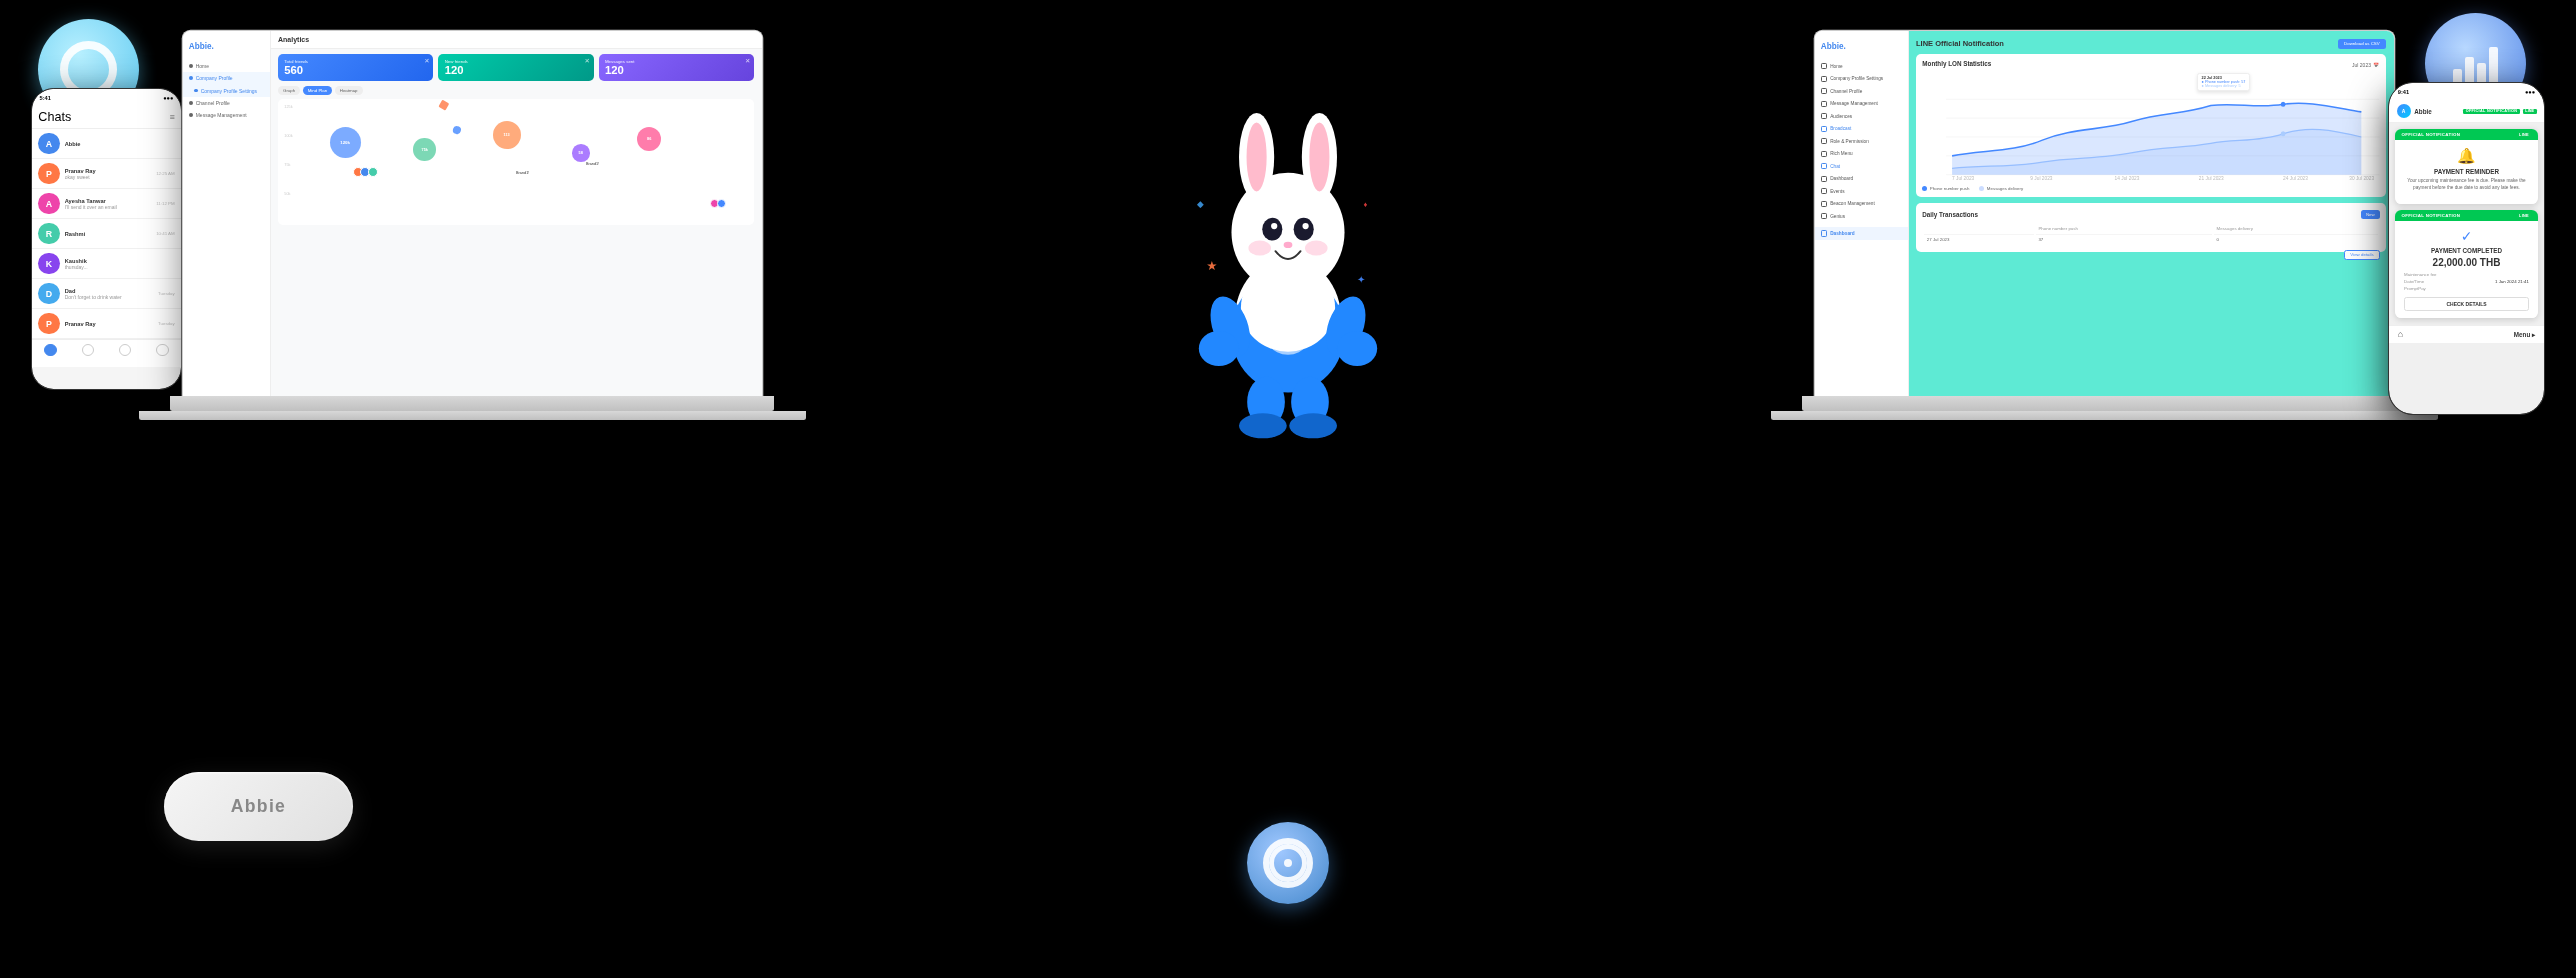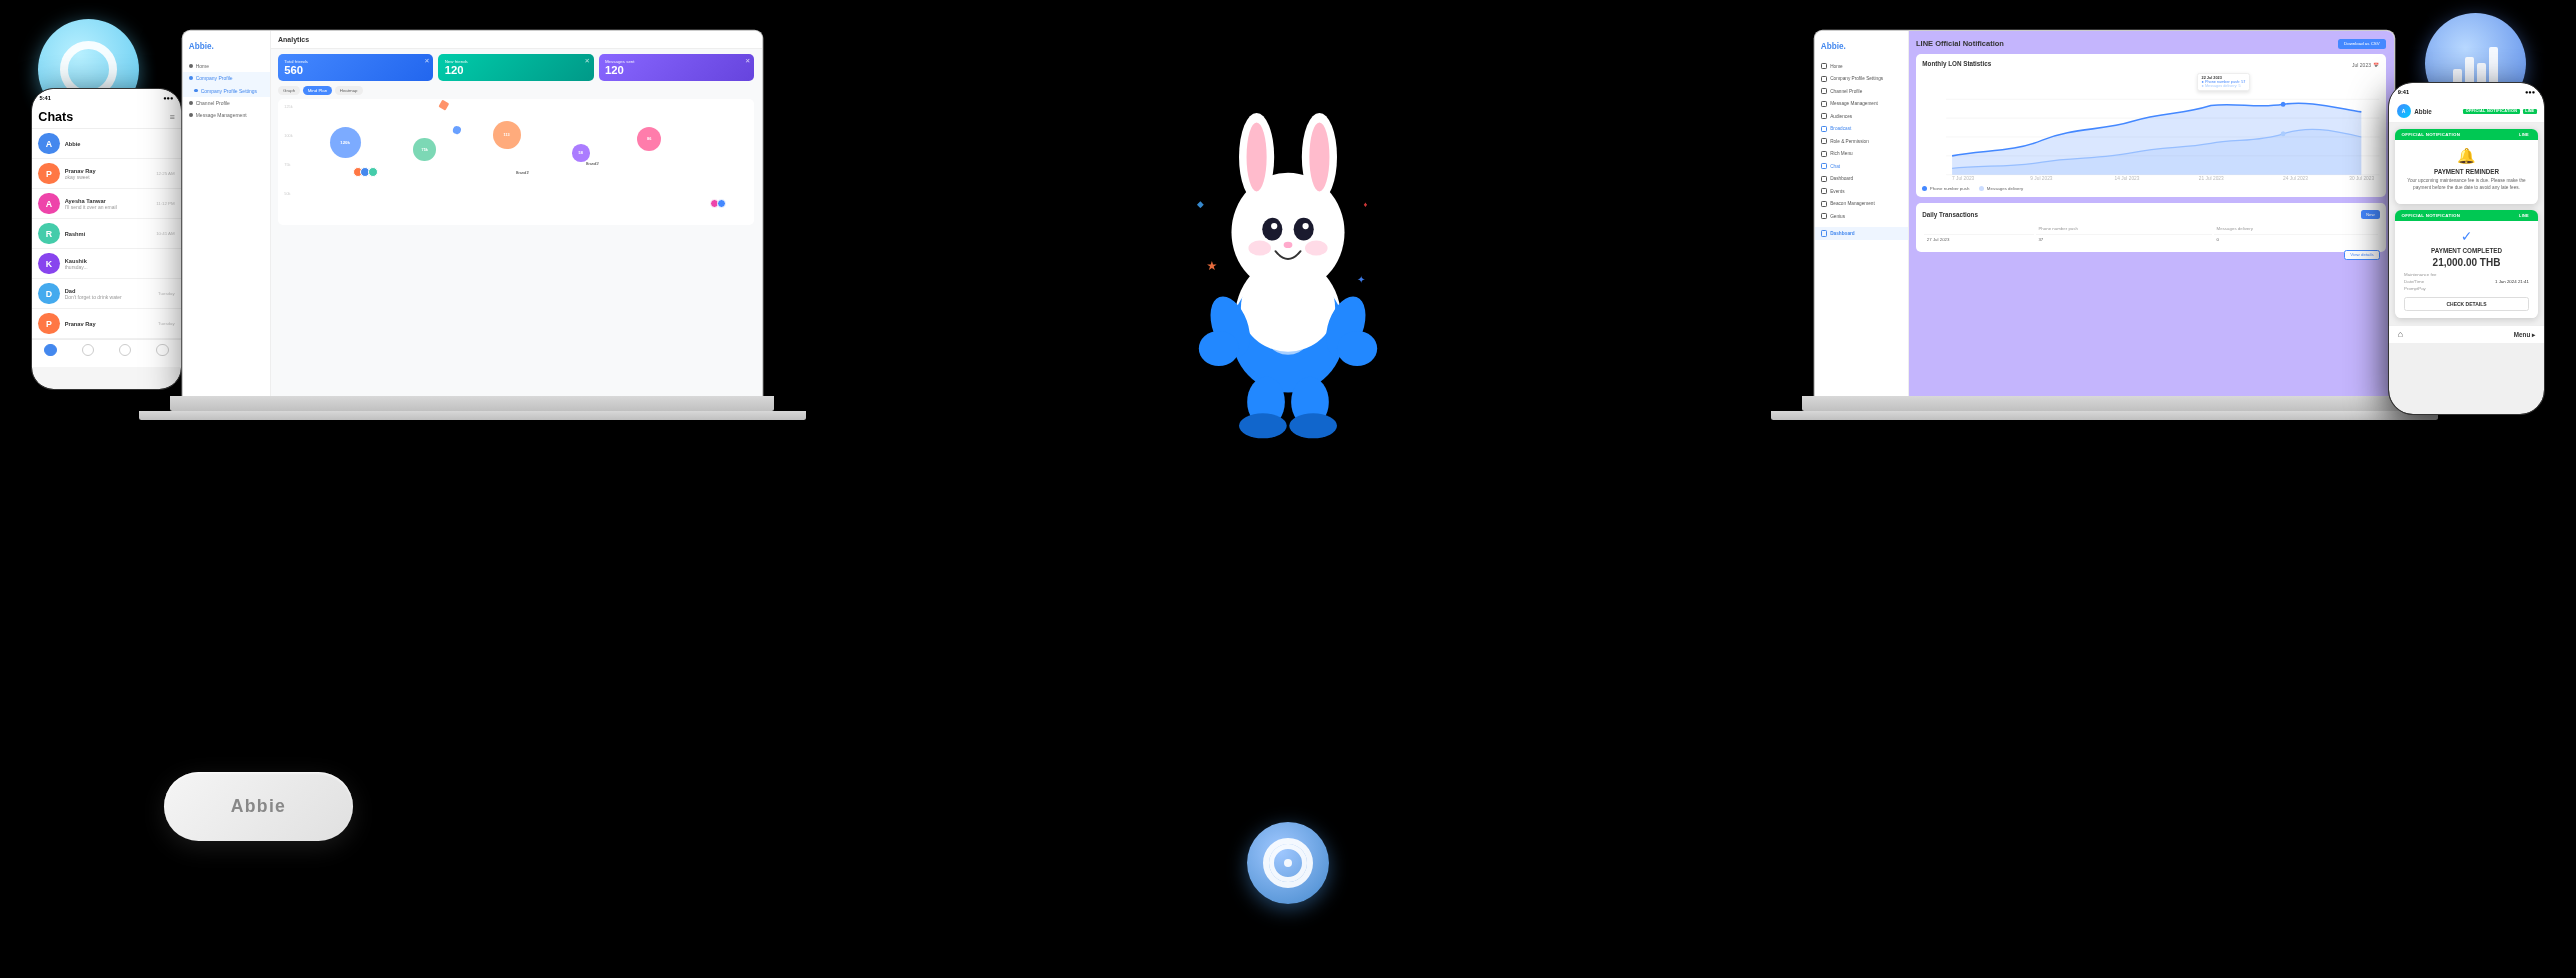--- a/index.html
+++ b/index.html
@@ -146,21 +146,21 @@
       background: #fff;
       padding: 3.8px 6.3px;
       border-bottom: 0.6px solid #eee;
       display: flex;
       align-items: center;
       justify-content: space-between;
     }
 
     .phone-title {
       font-size: 12.6px;
-      font-weight: 700;
+      font-weight: 400;
       color: #000;
     }
 
     .phone-chat-list {
       background: #fff;
       flex: 1;
     }
 
     .chat-item {
       display: flex;
@@ -409,21 +409,21 @@
     .right-menu-icon {
       width: 6.3px; height: 6.3px;
       border: 0.9px solid currentColor;
       border-radius: 1.3px;
       flex-shrink: 0;
     }
 
     
     .right-main {
       flex: 1;
-      background: #c4b5fd;
+      background: #5eead4;
       padding: 7.5px;
       overflow: hidden;
     }
 
     .lon-header {
       display: flex;
       justify-content: space-between;
       align-items: center;
       margin-bottom: 5px;
     }
@@ -1164,21 +1164,21 @@
       </div>
 
       <div class="notification-card">
         <div class="notif-banner notif-banner-green">
           <span>OFFICIAL NOTIFICATION</span>
           <div style="background:#06c755;color:#fff;font-size:3.8px;padding:0.6px 2.5px;border-radius:1.3px;">LINE</div>
         </div>
         <div class="notif-body">
           <div class="notif-check" style="color:#4488ff;font-size:14px;">✓</div>
           <div class="notif-title">PAYMENT COMPLETED</div>
-          <div class="notif-amount">21,000.00 THB</div>
+          <div class="notif-amount">22,000.00 THB</div>
           <div class="notif-row">
             <span>Maintenance fee</span>
           </div>
           <div class="notif-row">
             <span>Date/Time</span>
             <span class="notif-row-val">1 Jan 2024 21:41</span>
           </div>
           <div class="notif-row">
             <span>PromptPay</span>
           </div>

